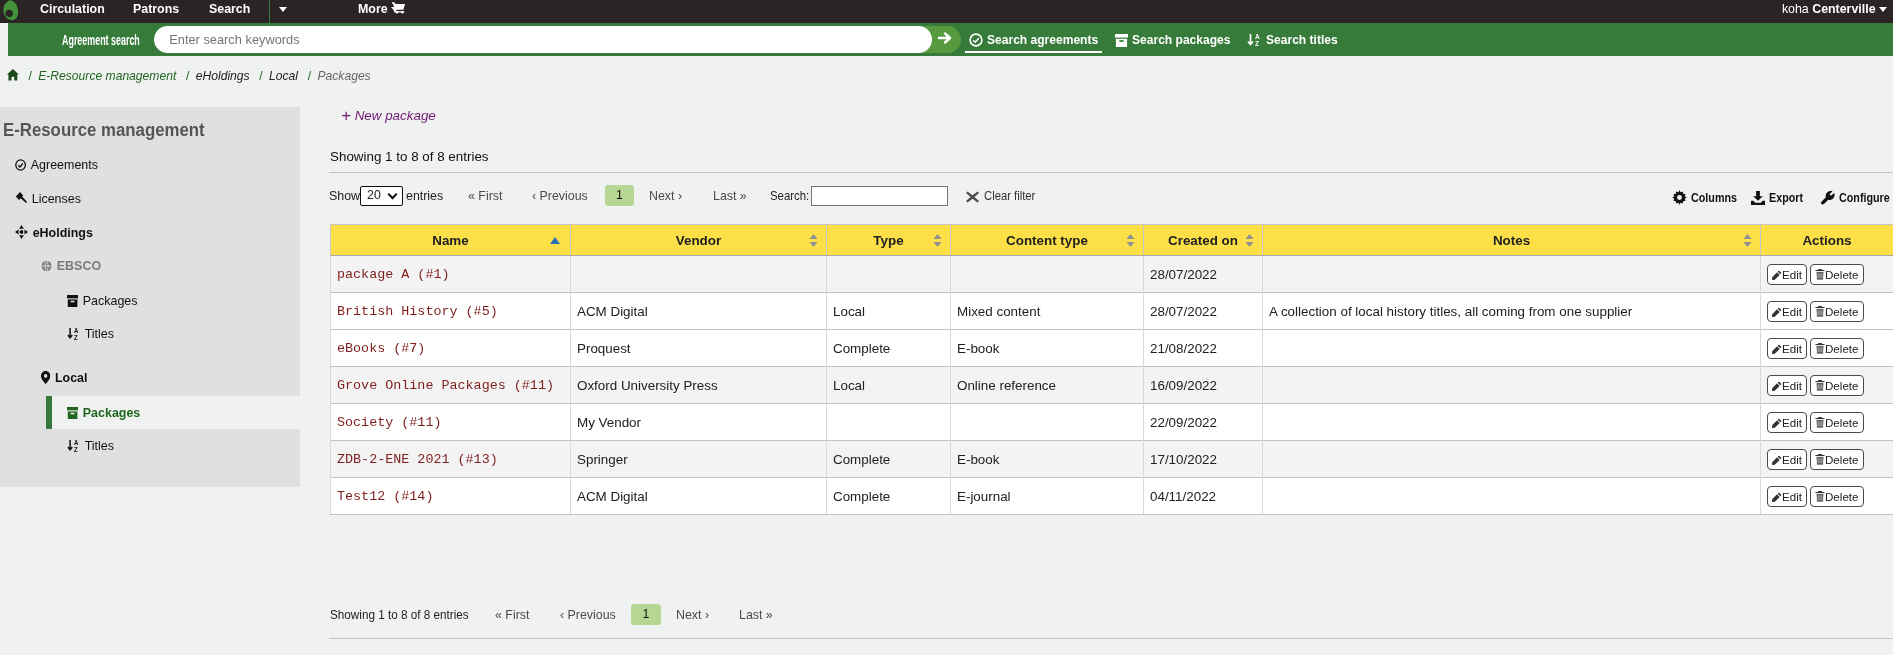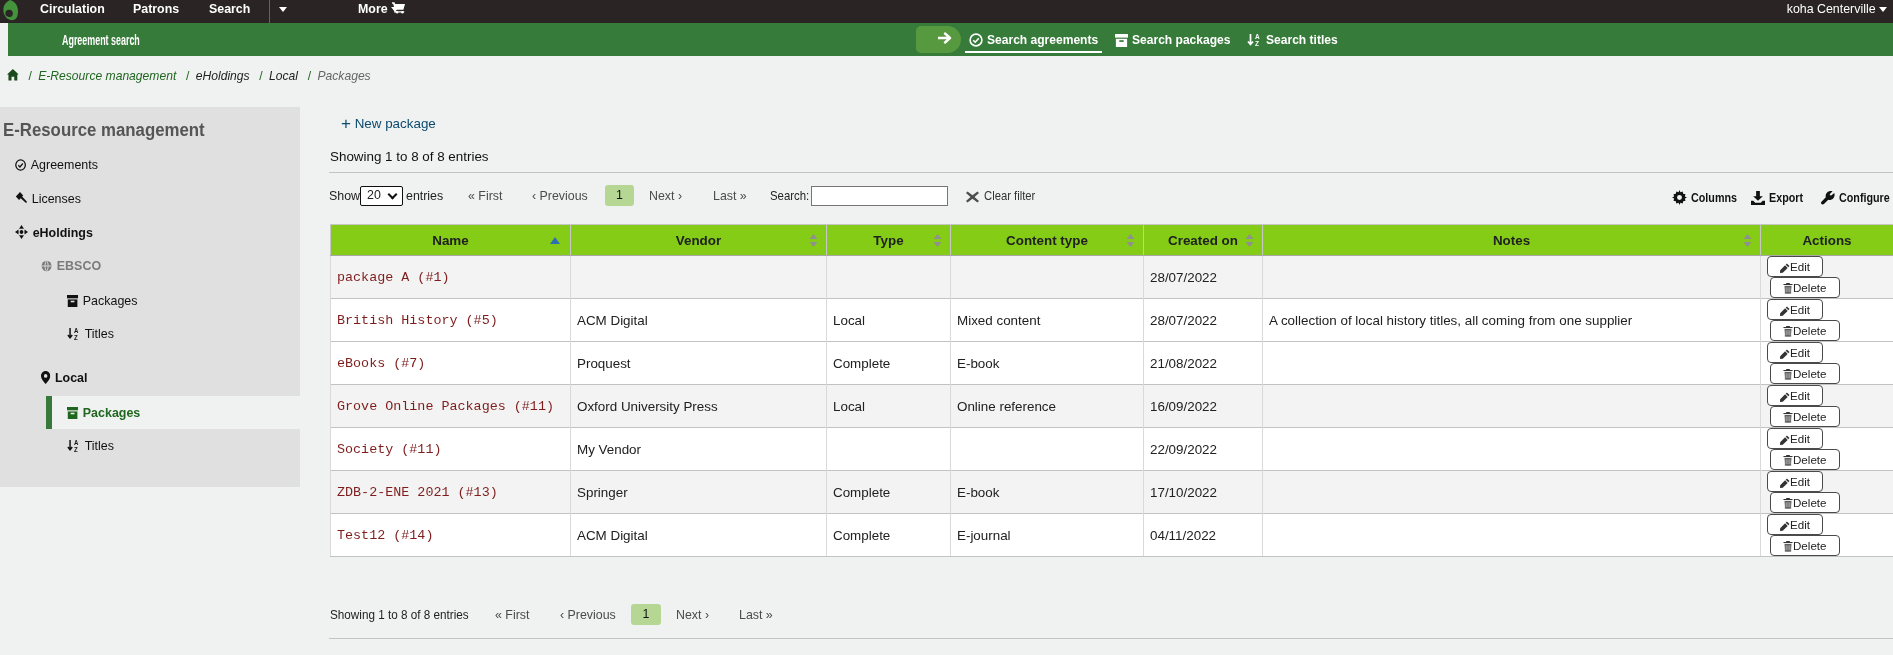--- a/index.html
+++ b/index.html
@@ -15,21 +15,21 @@
 
 #topbar {
   position: absolute; left:0; top:0; width:1893px; height:23px;
   background:#2a2424; color:#fff; font-weight:bold; font-size:12.4px;
 }
 #topbar .menu { position:absolute; top:0; height:23px; line-height:19px; }
 #topbar .sep { position:absolute; left:269px; top:0; width:1px; height:23px; background:#3f7d3f; }
 .caret { display:inline-block; width:0; height:0; border-left:4px solid transparent; border-right:4px solid transparent; border-top:5px solid #fff; vertical-align:middle; }
 #logo { position:absolute; left:1px; top:0; }
 #usermenu { position:absolute; right:6px; top:0; height:23px; line-height:19px; font-weight:normal; }
-#usermenu b { font-weight:normal;text-align:right; }
+#usermenu b { font-weight:bold;text-align:right; }
 
 #searchbar {
   position:absolute; left:8px; top:23px; width:1893px; height:33px;
   background:#377b3a; color:#fff;
 }
 #aglabel { position:absolute; left:54px; top:0; height:33px; line-height:33px; font-weight:bold; font-size:15.3px; transform:scaleX(0.583); transform-origin:0 50%; white-space:nowrap; }
 #searchpill { position:absolute; left:146px; top:3px; width:778px; height:27px; background:#fff; border-radius:14px; z-index:2; line-height:27px; overflow:hidden; }
 #searchpill span { display:inline-block; color:#757575; padding-left:16px; font-size:13.5px; transform:scaleX(0.95); transform-origin:0 50%; white-space:nowrap; }
 #searchbtn { position:absolute; left:908px; top:3px; width:45px; height:27px; background:#57993f; border-radius:5px 14px 14px 5px; z-index:1; }
 #searcharrow { position:absolute; left:923px; top:3px; z-index:3; width:28px; height:27px; text-align:center; line-height:27px; }
@@ -47,45 +47,45 @@
 #breadcrumb .cur { color:#666; }
 #breadcrumb .dark { color:#222; }
 a { text-decoration:none; }
 
 #sidebar { position:absolute; left:0; top:107px; width:300px; height:380px; background:#e0e0e0; }
 #sidebar h1 { font-size:17.5px; font-weight:bold; color:#555; position:absolute; left:3px; top:13px; transform:scaleX(0.96); transform-origin:0 50%; white-space:nowrap; }
 .snav { position:absolute; height:33px; line-height:33px; color:#111; white-space:nowrap; transform:scaleX(0.93); transform-origin:0 50%; }
 .snav svg { vertical-align:-2px; margin-right:5px; }
 #sidebar { font-size:13.4px; }
 
-#newpkg { position:absolute; left:341px; top:112px; height:23px; line-height:23px; color:#0c4a6e; }
+#newpkg { position:absolute; left:341px; top:104px; height:23px; line-height:23px; color:#701a75;font-style:italic; }
 #showing1 { position:absolute; left:330px; top:148px; height:17px; line-height:17px; color:#111; }
 #hr1 { position:absolute; left:329px; top:172px; width:1564px; height:1px; background:#c4c4c4; }
 #hr2 { position:absolute; left:329px; top:638px; width:1564px; height:1px; background:#c4c4c4; }
 .ctl { position:absolute; height:22px; line-height:22px; font-size:12.4px; color:#222; white-space:nowrap; }
 .pgbtn { color:#4b4b4b; }
 .pgpill { background:#b6d794; border-radius:3px; color:#111; text-align:center; }
 .rc { position:absolute; height:20px; line-height:20px; font-weight:bold; color:#111; font-size:12.8px; white-space:nowrap; }
 .rc svg { vertical-align:-3px; }
 .rc .t { display:inline-block; transform:scaleX(0.84); transform-origin:0 50%; }
 
 #tbl { position:absolute; left:330px; top:224px; width:1563px; border-collapse:collapse; table-layout:fixed; background:#fff; font-size:13.4px; }
-#tbl th { border:1px solid #c6c6c6; border-bottom:1px solid #a8a8a8; font-weight:bold; text-align:center; height:31px; position:relative; background:#84cc16; }
+#tbl th { border:1px solid #c6c6c6; border-bottom:1px solid #a8a8a8; font-weight:bold; text-align:center; height:31px; position:relative; background:#fde047; }
 #tbl td { border-left:1px solid #d9d9d9; border-right:1px solid #d9d9d9; border-top:1px solid #c2c2c2; padding:0 0 0 6px; height:37px; vertical-align:middle; }
 #tbl tr.filter td { background:#fff; height:35px; border-top:none; border-bottom:1px solid #9c9c9c; }
 #tbl tr.odd td { background:#f3f3f3; }
 #tbl tr.last td { border-bottom:1px solid #c2c2c2; }
 #tbl a { color:#7f1d1d;font-family:Liberation Mono, monospace; }
 .sortboth { position:absolute; right:8px; top:9px; }
 .sortasc { position:absolute; right:10px; top:12px; width:0; height:0; border-left:5px solid transparent; border-right:5px solid transparent; border-bottom:7px solid #2f6fb5; }
 .finput { width:227px; height:21px; border:1px solid #777; border-radius:2px; font-family:"Liberation Sans",sans-serif; font-size:13.4px; font-weight:bold; color:#555; padding:0 5px; background:#fff; }
 .finput::placeholder { color:#555; opacity:1; }
 .fsel { display:block; margin:0 auto; height:22px; border:1px solid #111; border-radius:2px; background:#fff; position:relative; }
 .fsel:after { content:""; position:absolute; right:9px; top:6px; width:7px; height:7px; border-right:2px solid #111; border-bottom:2px solid #111; transform:rotate(45deg); }
-.abtn { display:inline-block; height:21px; line-height:19px; border:1px solid #4a4a4a; border-radius:4px; background:#fff; color:#222; font-size:11.6px; padding:0 12px; vertical-align:middle; }
+.abtn { display:inline-block; height:21px; line-height:19px; border:1px solid #4a4a4a; border-radius:4px; background:#fff; color:#222; font-size:11.6px; padding:0 4px; vertical-align:middle; }
 .abtn svg { vertical-align:-1.5px; }
 .cellc { padding-left:5px; }
 </style>
 </head>
 <body>
 <div id="topbar">
   <svg id="logo" width="20" height="23" viewBox="0 0 20 23">
     <path d="M9 0 C5 1.8 2.6 5.2 2.4 9.2 C2.2 13.5 4 17.5 8 19.6 C11 21.2 14.5 20 16 17 C17.6 13.8 17.4 9 15.8 5.5 C14.4 2.6 12 0.8 9 0 Z" fill="#44923c"></path>
     <circle cx="8.1" cy="13.4" r="3.7" fill="#2a2424"></circle>
     <path d="M5 16.9 C6.3 18.3 8.3 18.9 10 18.4 L9.6 16.7 C8.3 17.1 6.9 16.9 5.9 16 Z" fill="#44923c"></path>
@@ -99,20 +99,21 @@
   <span class="menu" style="left:392px;"><svg width="13" height="12" viewBox="0 0 16 14" style="vertical-align:-1px;">
         <path d="M0 0 h3 l1 2 h12 l-2 7 h-9 l-0.6 2 h10.6 v1.5 h-12.5 l1-3.6 -2.2-7 h-1.3 Z" fill="#fff"></path>
         <circle cx="6.2" cy="12.3" r="1.5" fill="#fff"></circle>
         <circle cx="12.8" cy="12.3" r="1.5" fill="#fff"></circle>
       </svg></span>
   <span id="usermenu">koha <b>Centerville</b> <span class="caret" style="border-top-color:#fff;"></span></span>
 </div>
 <div id="searchbar">
   <span id="aglabel">Agreement search</span>
   <div id="searchbtn"></div>
+  <div id="searchpill"><span>Enter search keywords</span></div>
   <div id="searcharrow"><svg width="14" height="12" viewBox="0 0 14 12">
         <path d="M0 6 h10 M7 1.5 L12 6 L7 10.5" stroke="#fff" stroke-width="2.4" fill="none" stroke-linecap="round" stroke-linejoin="round"></path>
       </svg></div>
   <span class="sblink" id="sblink1"><svg width="14" height="14" viewBox="0 0 14 14">
         <circle cx="7" cy="7" r="5.9" fill="none" stroke="#fff" stroke-width="1.6"></circle>
         <path d="M4.2 7.2 L6.2 9.2 L9.8 5.2" stroke="#fff" stroke-width="1.6" fill="none"></path>
       </svg> <span class="t">Search agreements</span></span>
   <span class="sblink" id="sblink2"><svg width="13" height="13" viewBox="0 0 13 13">
         <rect x="0" y="0" width="13" height="3.6" fill="#fff"></rect>
         <rect x="0.9" y="4.8" width="11.2" height="8.2" fill="#fff"></rect>

